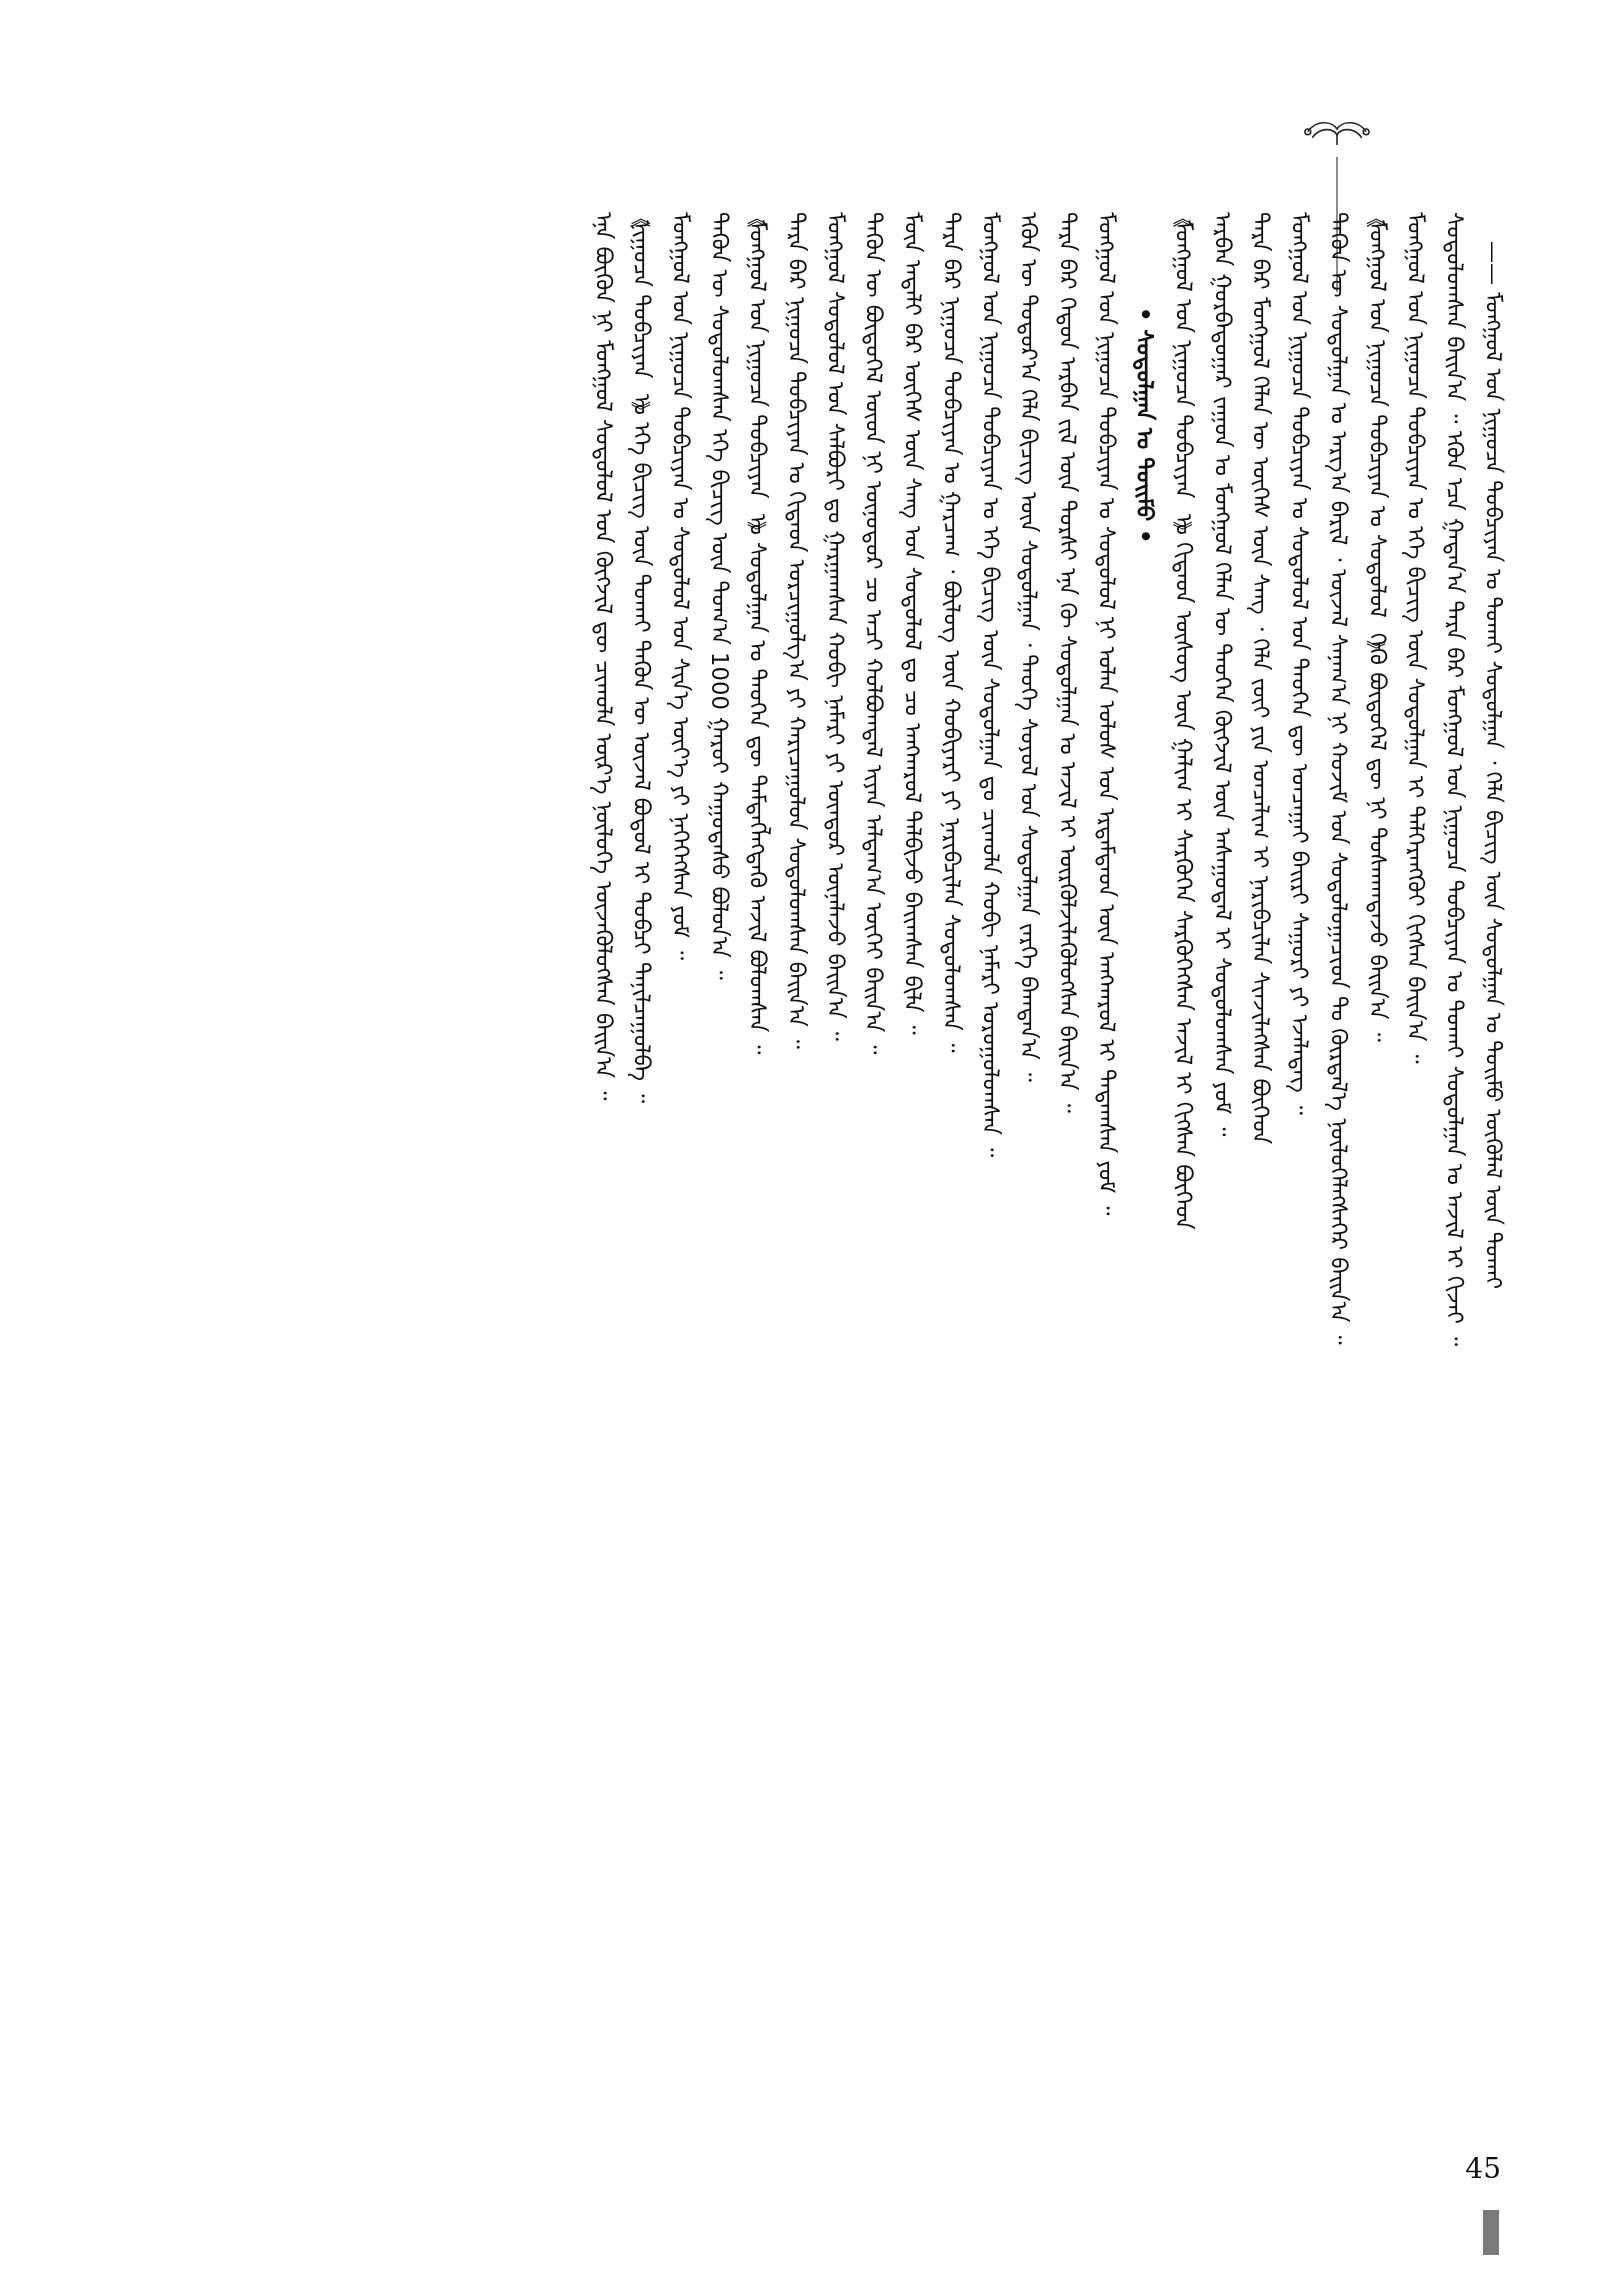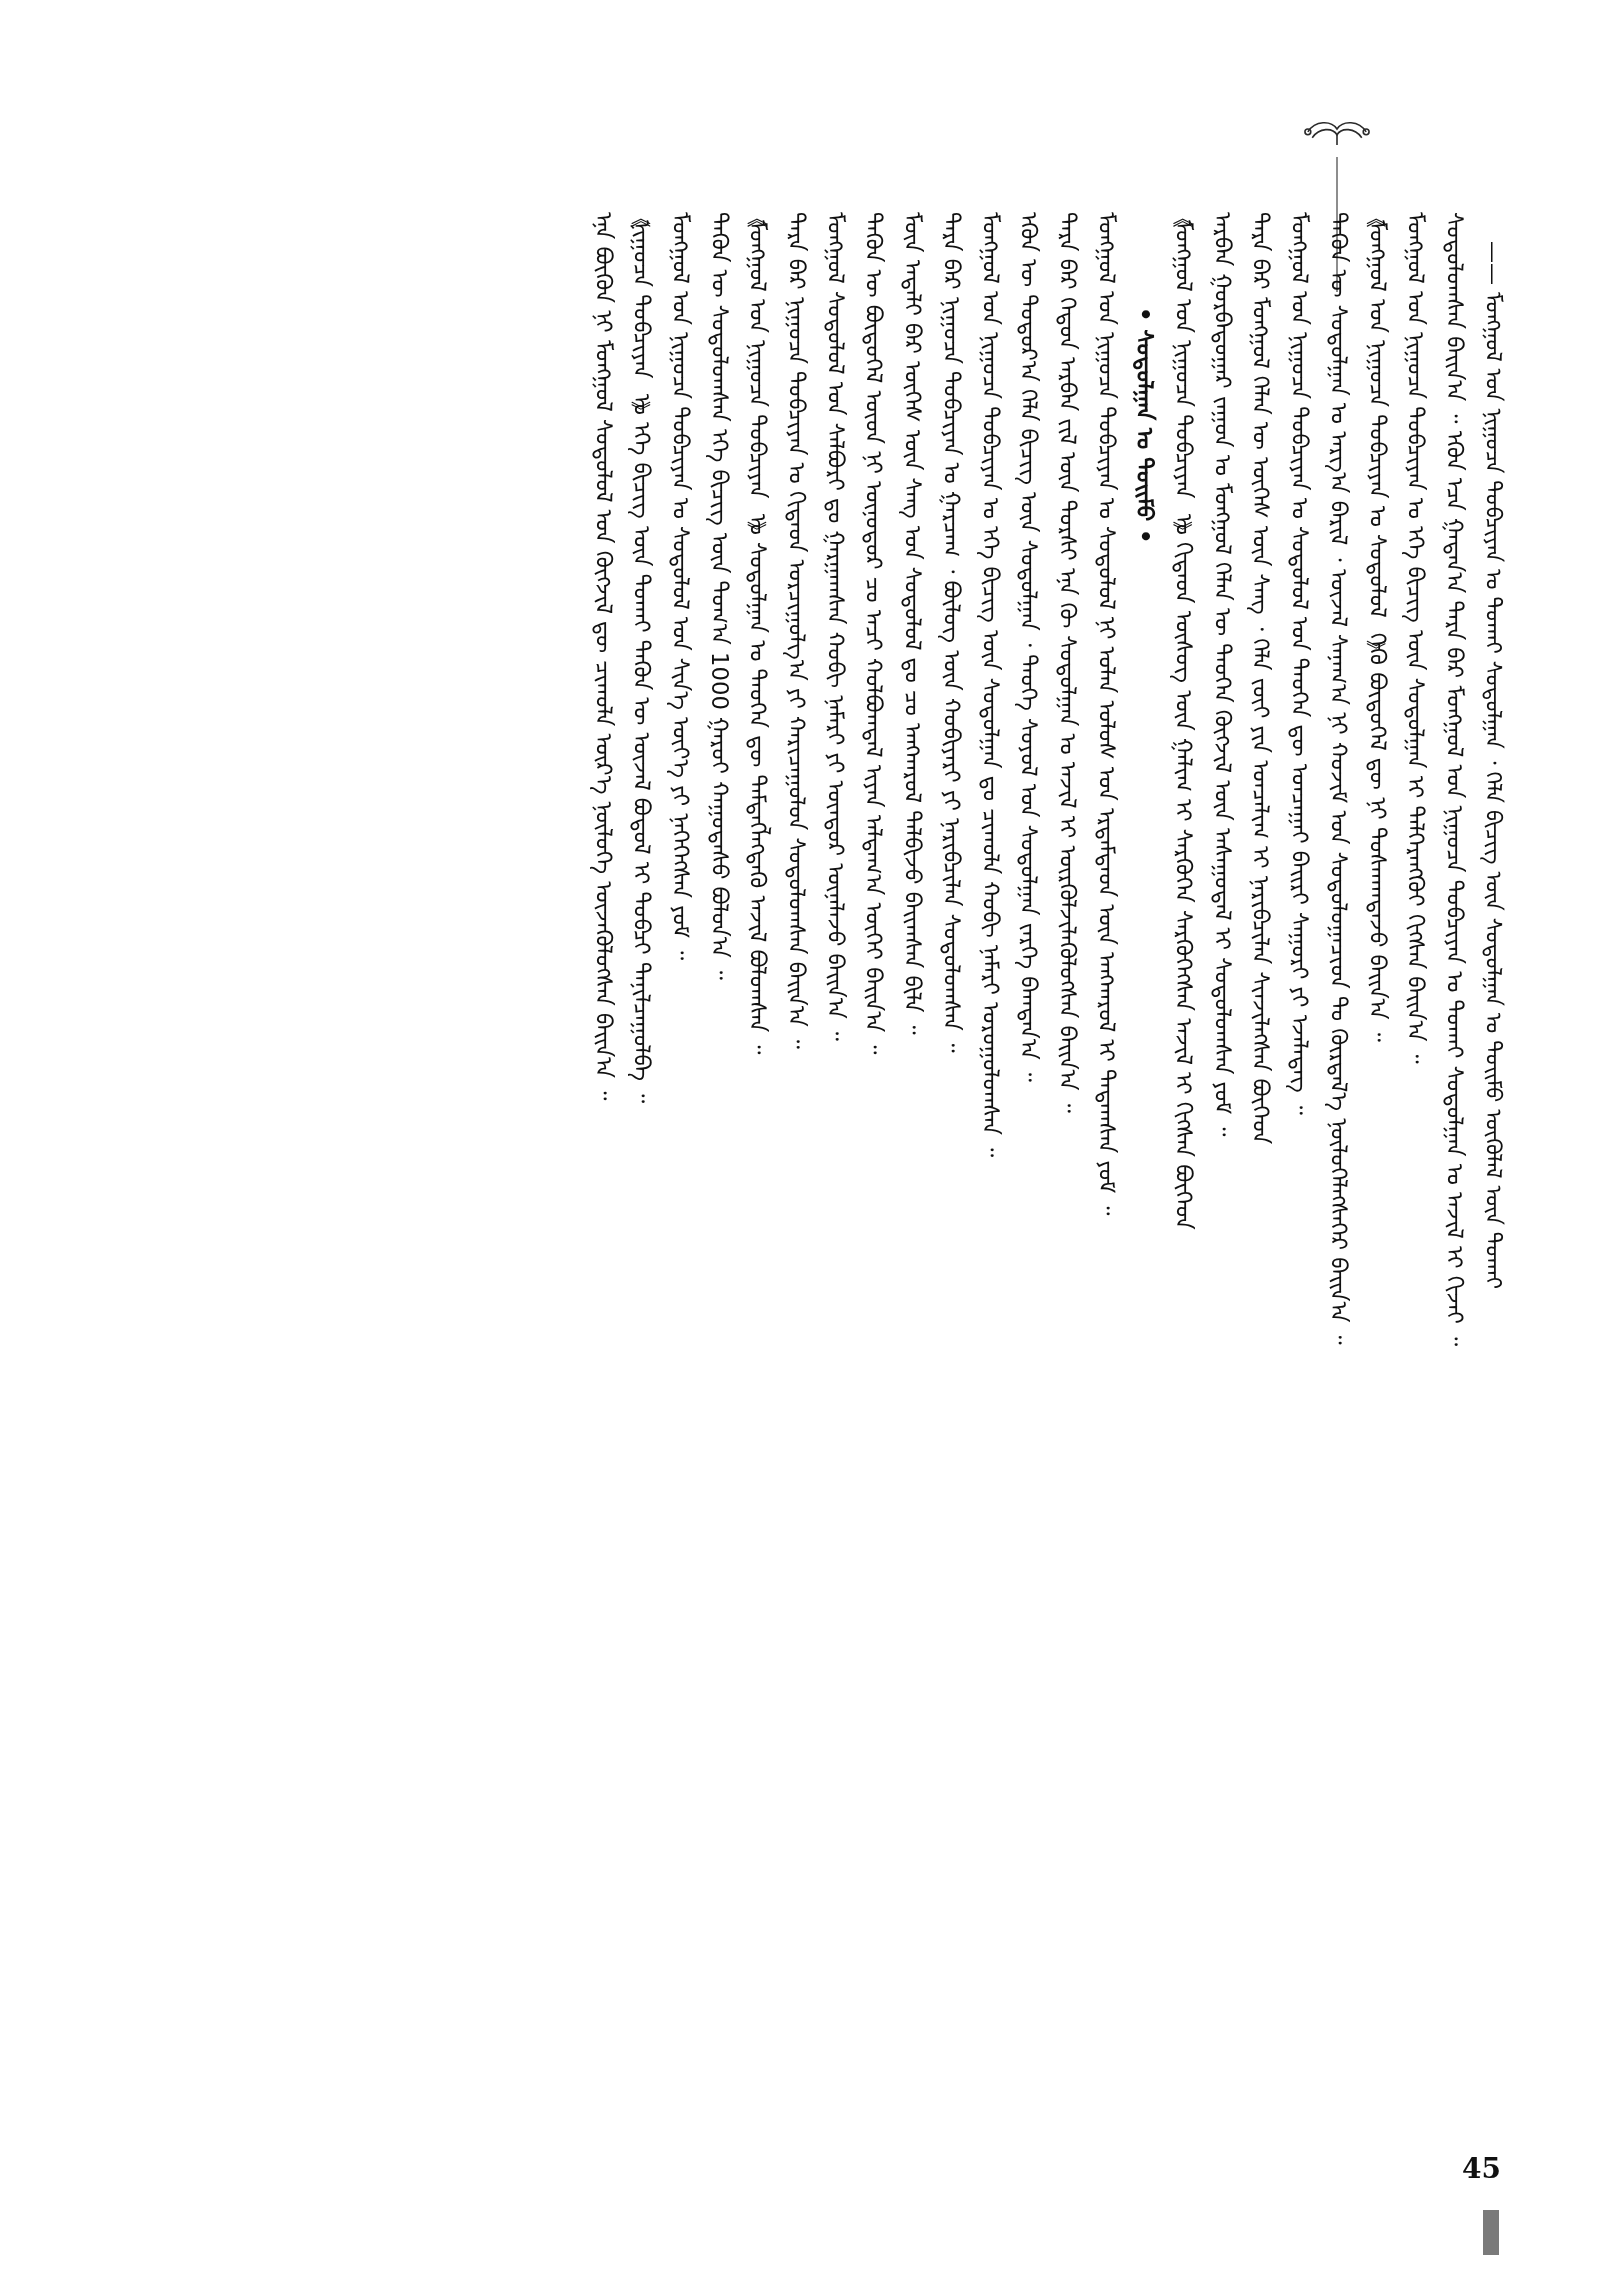--- a/index.html
+++ b/index.html
@@ -92,21 +92,20 @@
   .col.short-e { height: 1769px; }
 
   
   .page-number {
     position: absolute;
     bottom: 110px;
     right: 121px;
     font-family: "DejaVu Serif", serif;
     font-size: 28px;
     color: #111111;
-    font-weight: bold;
   }
   .footer-bar {
     position: absolute;
     bottom: 40px;
     right: 123px;
     width: 16px;
     height: 45px;
     background: #7a7a7a;
   }
 </style>

